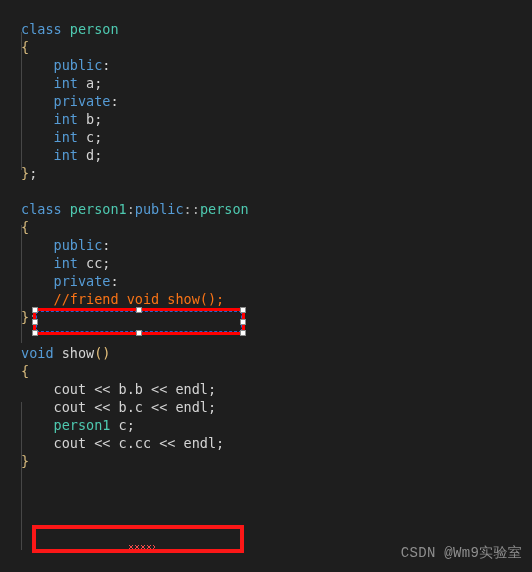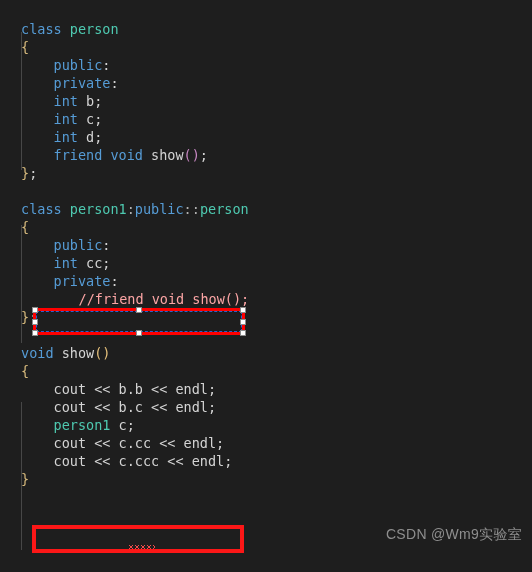--- a/index.html
+++ b/index.html
@@ -35,21 +35,21 @@
     white-space: pre;
     padding-left: 21px;
     letter-spacing: 0px;
     color: #d4d4d4;
   }
 
   
   .kw   { color: #569cd6; }
   .type { color: #4ec9b0; }
   .plain{ color: #d4d4d4; }
-  .cmt  { color: #fca5a5; margin-left: 25px; }
+  .cmt  { color: #f97316; }
   .brace-y { color: #d7ba7d; }
   .paren-m { color: #c586c0; }
   .paren-y { color: #e5c07b; }
   .punc { color: #b0b0b0; }
 
   
   .guide {
     position: absolute;
     width: 1px;
     background: #474747;
@@ -105,63 +105,62 @@
     position: absolute;
     box-sizing: border-box;
     border: 4px solid #fc1717;
     pointer-events: none;
   }
 
   
   .watermark {
     position: absolute;
     right: 10px;
-    bottom: 28px;
+    bottom: 10px;
     color: #8e8e8e;
     font-size: 14px;
-    font-family: Liberation Sans, sans-serif;
+    font-family: Liberation Mono, monospace;
     letter-spacing: 0.3px;
     white-space: nowrap;
   }
 </style>
 </head>
 <body>
 
 <div id="editor">
 
   <div class="guide guide-a"></div>
   <div class="guide guide-b"></div>
   <div class="guide guide-c"></div>
 
   <div class="code" id="code-surface">
       <div class="line"><span class="kw">class </span><span class="type">person</span></div>
       <div class="line"><span class="brace-y">{</span></div>
       <div class="line"><span class="plain">    </span><span class="kw">public</span><span class="plain">:</span></div>
+      <div class="line"><span class="plain">    </span><span class="kw">int</span><span class="plain"> a;</span></div>
       <div class="line"><span class="plain">    </span><span class="kw">private</span><span class="plain">:</span></div>
       <div class="line"><span class="plain">    </span><span class="kw">int</span><span class="plain"> b;</span></div>
       <div class="line"><span class="plain">    </span><span class="kw">int</span><span class="plain"> c;</span></div>
       <div class="line"><span class="plain">    </span><span class="kw">int</span><span class="plain"> d;</span></div>
-      <div class="line"><span class="plain">    </span><span class="kw">friend</span><span class="plain"> </span><span class="kw">void</span><span class="plain"> show</span><span class="paren-m">()</span><span class="plain">;</span></div>
       <div class="line"><span class="brace-y">}</span><span class="plain">;</span></div>
       <div class="line"><span class="plain"> </span></div>
       <div class="line"><span class="kw">class </span><span class="type">person1</span><span class="punc">:</span><span class="kw">public</span><span class="punc">::</span><span class="type">person</span></div>
       <div class="line"><span class="brace-y">{</span></div>
       <div class="line"><span class="plain">    </span><span class="kw">public</span><span class="plain">:</span></div>
       <div class="line"><span class="plain">    </span><span class="kw">int</span><span class="plain"> cc;</span></div>
       <div class="line"><span class="plain">    </span><span class="kw">private</span><span class="plain">:</span></div>
       <div class="line"><span class="plain">    </span><span class="cmt">//friend void show();</span></div>
       <div class="line"><span class="brace-y">}</span><span class="plain">;</span></div>
       <div class="line"><span class="plain"> </span></div>
       <div class="line"><span class="kw">void</span><span class="plain"> show</span><span class="paren-y">()</span></div>
       <div class="line"><span class="brace-y">{</span></div>
       <div class="line"><span class="plain">    cout &lt;&lt; b.b &lt;&lt; endl;</span></div>
       <div class="line"><span class="plain">    cout &lt;&lt; b.c &lt;&lt; endl;</span></div>
       <div class="line"><span class="plain">    </span><span class="type">person1</span><span class="plain"> c;</span></div>
       <div class="line"><span class="plain">    cout &lt;&lt; c.cc &lt;&lt; endl;</span></div>
-      <div class="line"><span class="plain">    cout &lt;&lt; c.ccc &lt;&lt; endl;</span></div>
       <div class="line"><span class="brace-y">}</span></div>
     </div>
 
   <div id="anno-layer">
       <div class="anno-select" style="left: 33px; top: 308px; width: 212px; height: 27px;">
         <div class="inner-dash"></div>
         <div class="handle h-tl"></div>
         <div class="handle h-tc"></div>
         <div class="handle h-tr"></div>
         <div class="handle h-ml"></div>

